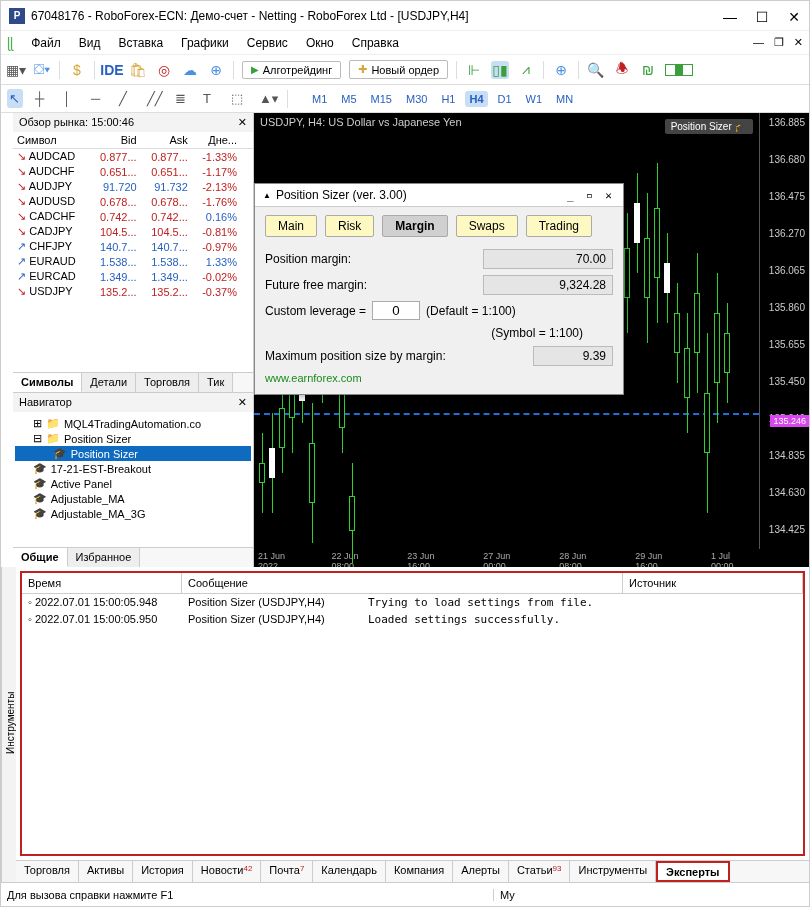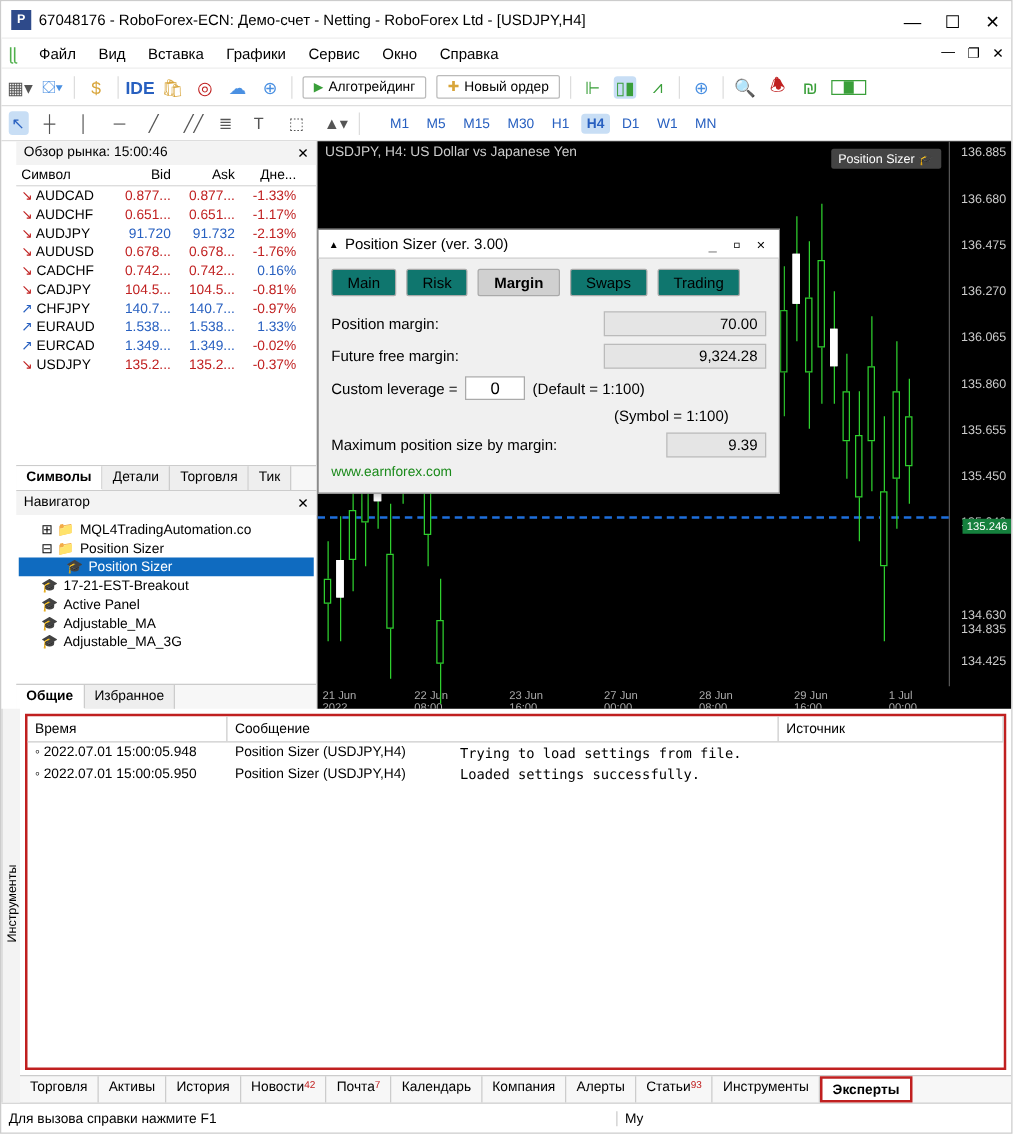--- a/index.html
+++ b/index.html
@@ -53,21 +53,21 @@
 .yaxis { position:absolute; right:0; top:0; bottom:18px; width:50px; border-left:1px solid #555;}
 .yaxis .yt { position:absolute; right:4px; font-size:10px; color:#ccc;}
 .xaxis { position:absolute; bottom:0; left:0; right:50px; height:18px; display:flex; color:#aaa; font-size:9px; padding:2px 4px; gap:24px;}
 .hline { position:absolute; left:0; right:50px; border-top:2px dashed #1e6fdc;}
 .dialog { position:absolute; top:70px; left:0; width:370px; background:#f0f0f0; border:1px solid #888; box-shadow:2px 2px 6px rgba(0,0,0,.3);}
 .dlg-title { background:#fff; border-bottom:1px solid #ccc; padding:4px 8px; display:flex; align-items:center; font-size:12px;}
 .dlg-title .tri { font-size:8px; margin-right:5px;}
 .dlg-title .x { margin-left:auto; font-family:monospace; font-size:11px; letter-spacing:3px;}
 .dlg-body { padding:8px 10px 10px;}
 .dlg-tabs { display:flex; gap:8px; margin-bottom:12px;}
-.dlg-tab { background:#0f766e; border:1px solid #aaa; padding:3px 12px; font-size:12px; border-radius:2px;}
+.dlg-tab { background:#fef9c3; border:1px solid #aaa; padding:3px 12px; font-size:12px; border-radius:2px;}
 .dlg-tab.active { background:#d0d0d0; font-weight:bold;}
 .dlg-row { display:flex; align-items:center; margin:6px 0; font-size:12px;}
 .dlg-row .lbl { flex:1; }
 .dlg-row .val { width:130px; text-align:right; background:#e5e5e5; border:1px solid #bbb; padding:2px 6px;}
 .dlg-row input.lev { width:48px; text-align:center; border:1px solid #aaa; padding:1px 2px; margin:0 6px;}
 .link { color:#1a8a1a; font-size:11px; margin-top:6px; display:block;}
 .candles { position:absolute; left:0; right:50px; top:20px; bottom:18px;}
 .candle { position:absolute; width:6px; }
 .candle .wick { position:absolute; left:3px; width:1px; background:#2ecf2e;}
 .candle .body { position:absolute; left:0; width:6px; border:1px solid #2ecf2e;}
@@ -320,35 +320,35 @@
     <div class="yaxis" id="yaxis">
         <div class="yt" style="top: 4px;">136.885</div>
         <div class="yt" style="top: 41px;">136.680</div>
         <div class="yt" style="top: 78px;">136.475</div>
         <div class="yt" style="top: 115px;">136.270</div>
         <div class="yt" style="top: 152px;">136.065</div>
         <div class="yt" style="top: 189px;">135.860</div>
         <div class="yt" style="top: 226px;">135.655</div>
         <div class="yt" style="top: 263px;">135.450</div>
         <div class="yt" style="top: 300px;">135.040</div>
-        <div class="yt" style="top: 337px; margin-top: 48px;">134.835</div>
+        <div class="yt" style="top: 337px;">134.835</div>
         <div class="yt" style="top: 374px;">134.630</div>
         <div class="yt" style="top: 411px;">134.425</div>
       </div>
     <div class="xaxis" id="xaxis">
         <span>21 Jun 2022</span>
         <span>22 Jun 08:00</span>
         <span>23 Jun 16:00</span>
         <span>27 Jun 00:00</span>
         <span>28 Jun 08:00</span>
         <span>29 Jun 16:00</span>
         <span>1 Jul 00:00</span>
       </div>
     <div class="hline" style="top:66%">
-      <span style="position:absolute;right:-50px;background:#15803d;color:#fff;font-size:9px;padding:1px 3px">135.246</span>
+      <span style="position:absolute;right:-50px;background:#d946ef;color:#fff;font-size:9px;padding:1px 3px">135.246</span>
     </div>
     <div class="candles" id="candles">
         <div class="candle up" style="left: 5px;">
           <div class="wick" style="top:300px;height:80px"></div>
           <div class="body" style="top:330px;height:20px"></div>
         </div>
         <div class="candle dn" style="left: 15px;">
           <div class="wick" style="top:280px;height:100px"></div>
           <div class="body" style="top:315px;height:30px"></div>
         </div>

